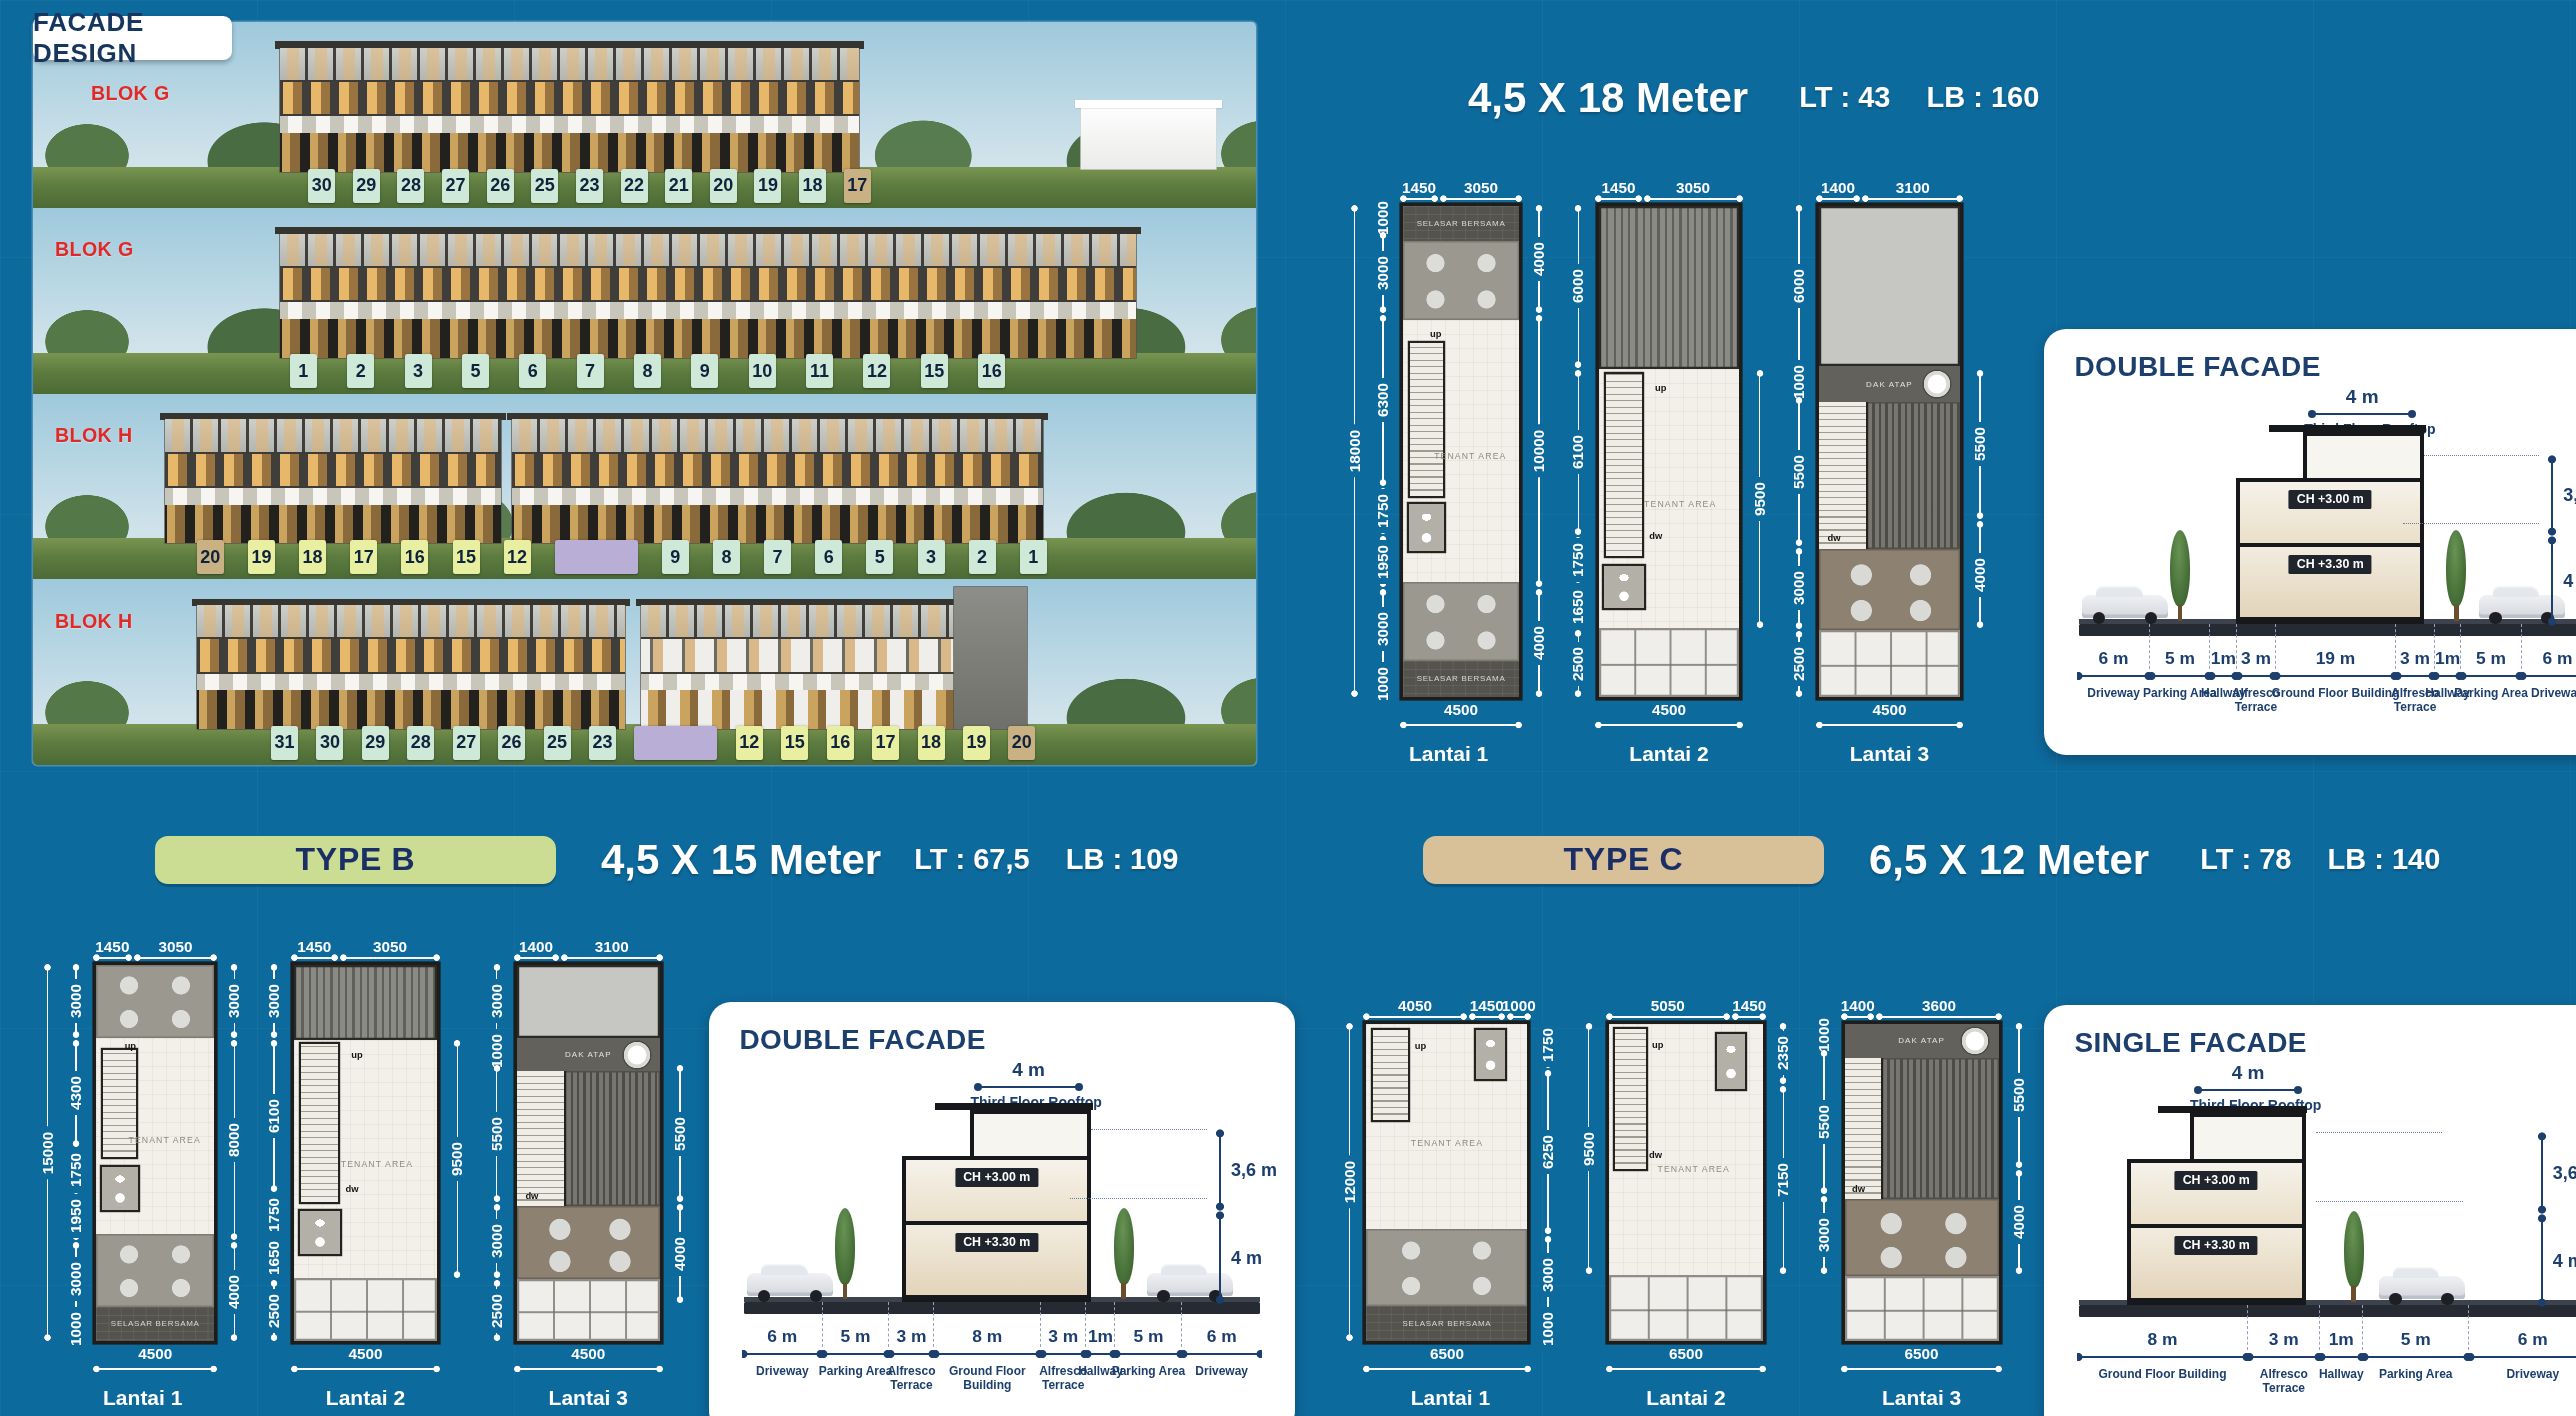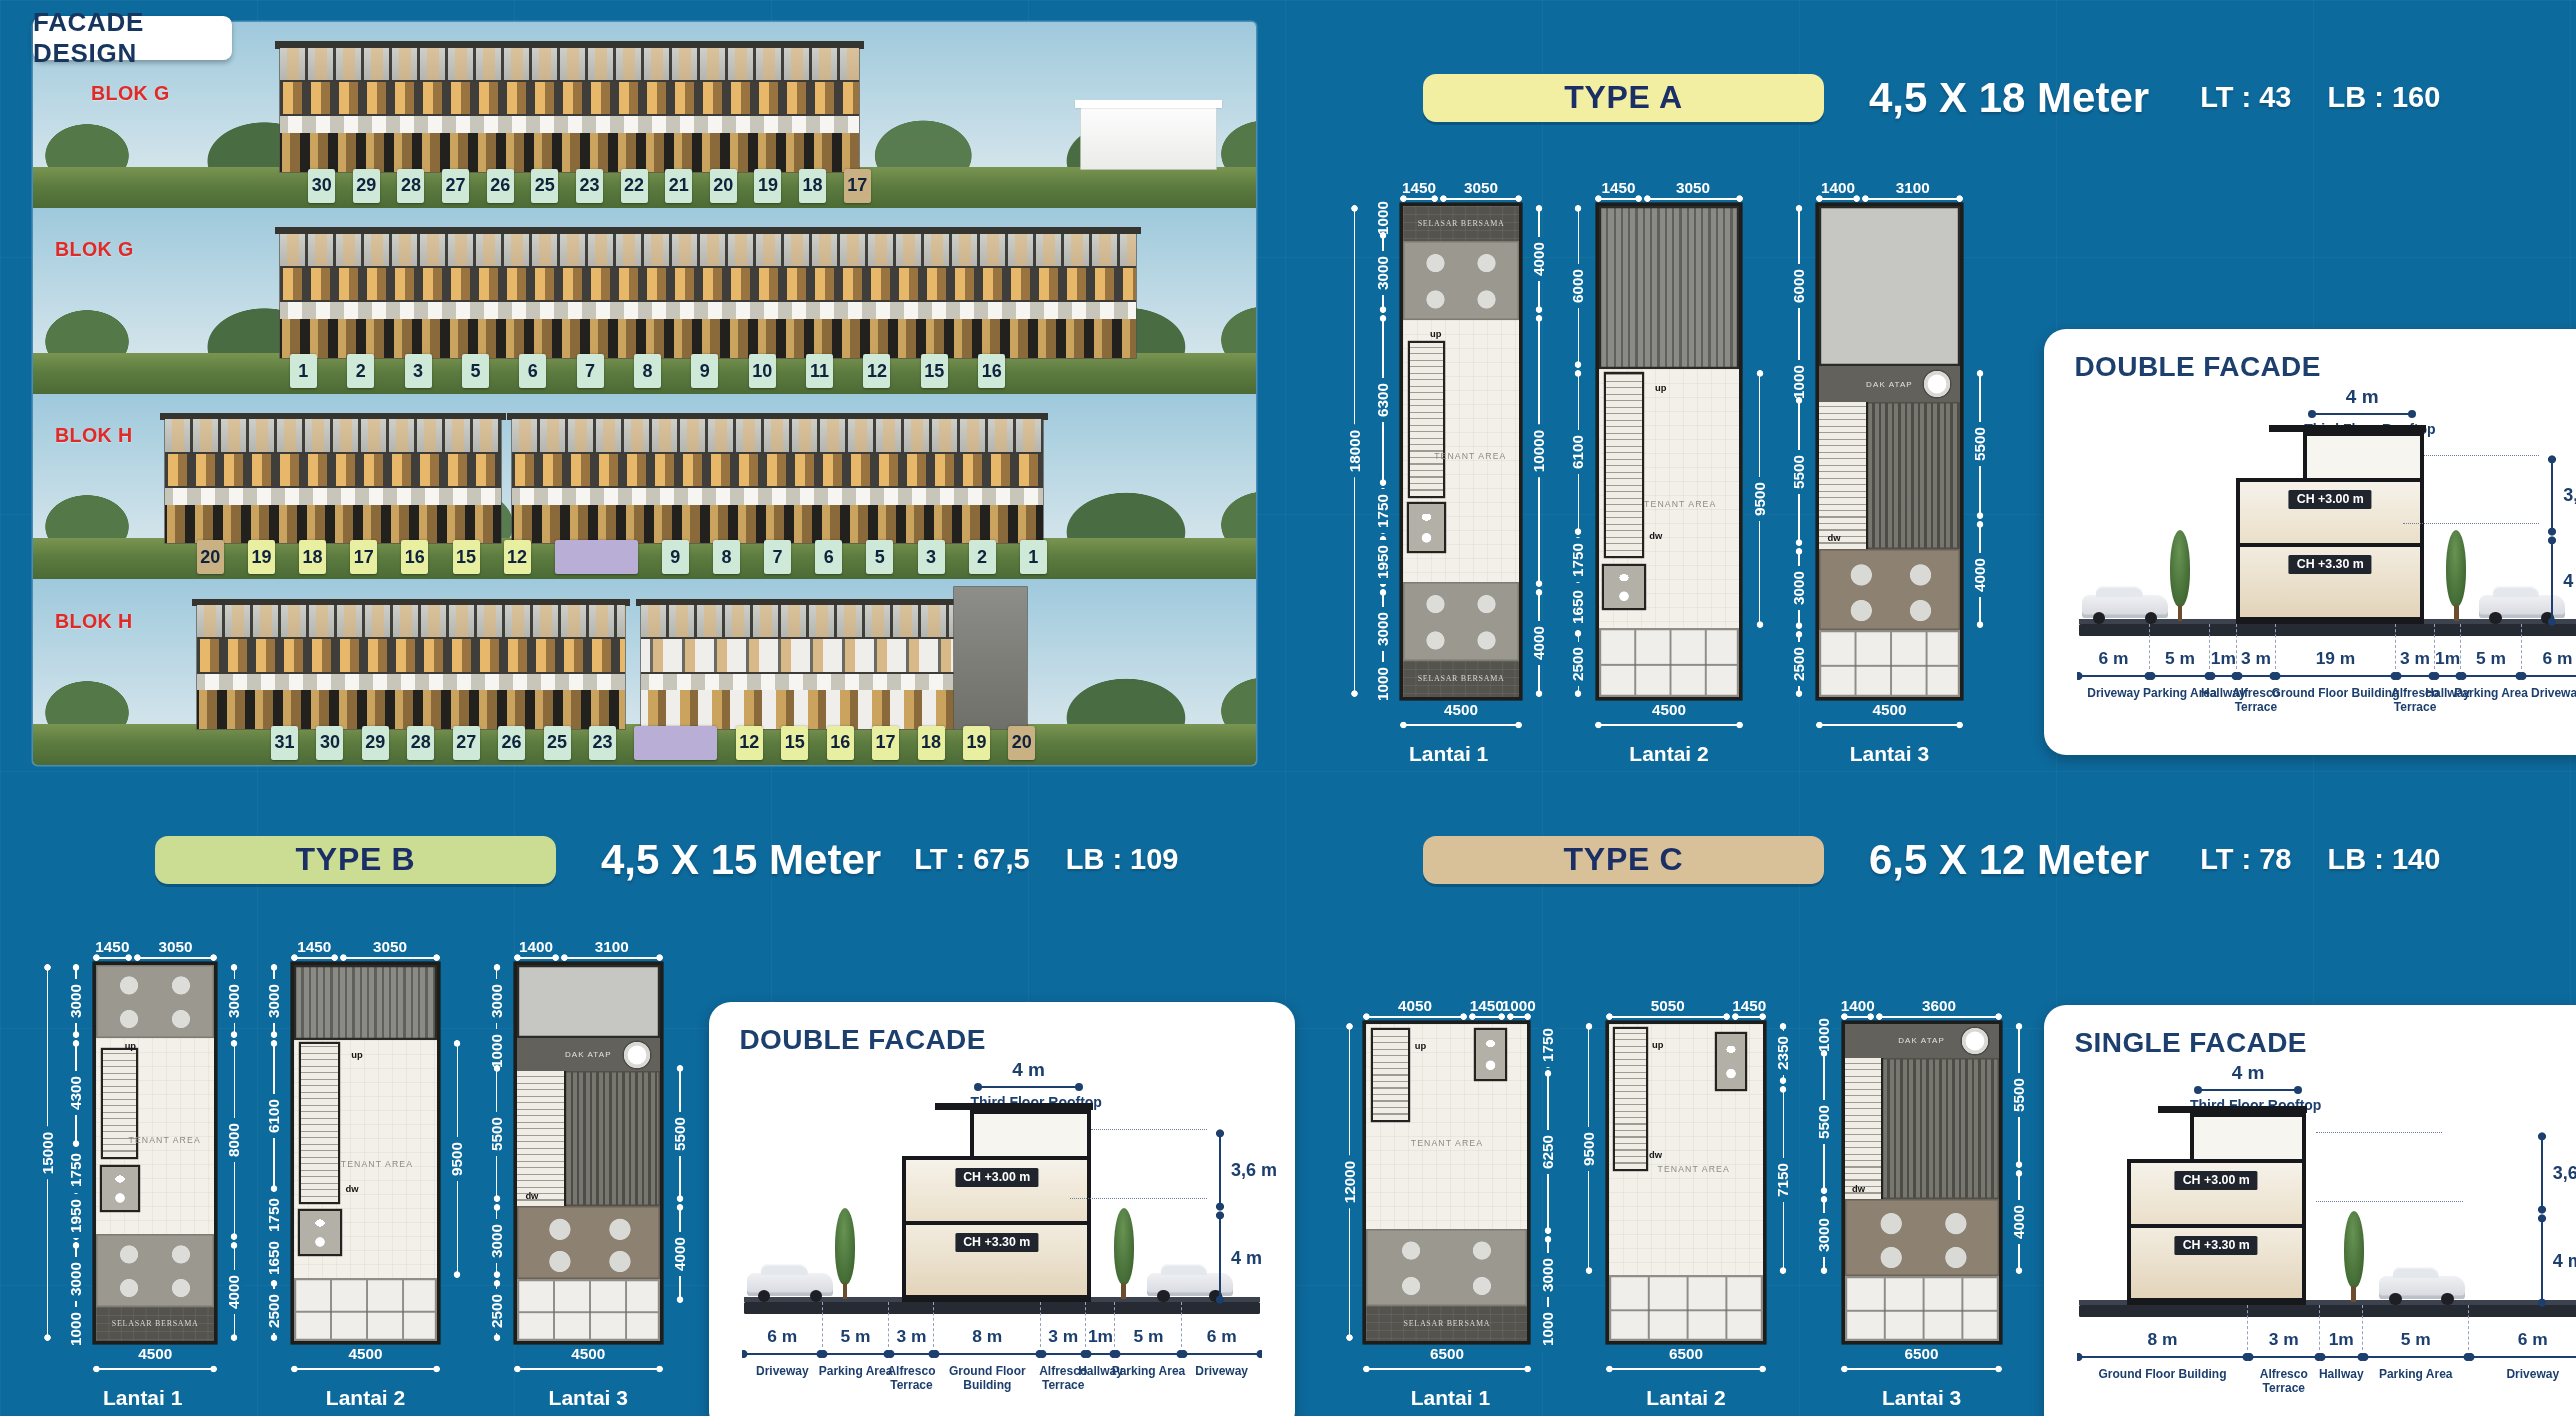--- a/index.html
+++ b/index.html
@@ -80,21 +80,21 @@
   .seg:not(.ghost){background-image:radial-gradient(circle 3.6px at 50% 4.4px,#fff 2.9px,transparent 3.6px),
     radial-gradient(circle 3.6px at 50% calc(100% - 4.4px),#fff 2.9px,transparent 3.6px);}
   .vtext{position:absolute;left:50%;top:50%;transform:translate(-50%,-50%) rotate(180deg);writing-mode:vertical-rl;
     background:#0d6a9d;padding:5.1px 0.7px;color:#fff;font-weight:700;font-size:15.3px;line-height:1;border-radius:2.2px;}
   .pbody{position:relative;flex:1;margin:1.5px 4.4px;background:#f2f0e9;box-shadow:0 0 0 3.6px #1d1d1b;
     display:flex;flex-direction:column;min-width:0;}
   .plan-name{height:33px;display:flex;align-items:flex-end;justify-content:center;color:#fff;font-weight:700;font-size:21px;}
   .z{position:relative;overflow:hidden;flex-grow:1;}
   .z.selasar{background:#55534e;display:flex;align-items:center;justify-content:center;
     background-image:linear-gradient(rgba(255,255,255,.07) 0.7px,transparent 0.7px),linear-gradient(90deg,rgba(255,255,255,.07) 0.7px,transparent 0.7px);background-size:12.4px 8px;}
-  .zlabel-sm{color:#d9d8d4;font-size:8px;letter-spacing:0.7px;white-space:nowrap;font-family:Liberation Serif, serif;}
+  .zlabel-sm{color:#d9d8d4;font-size:8px;letter-spacing:0.7px;white-space:nowrap;}
   .z.terrace{background:#9b988f;box-shadow:inset 0 0 0 1.5px #7e7b72;
     background-image:radial-gradient(circle 10.2px at 28% 50%,#dcdcd8 9.4px,transparent 10.2px),
       radial-gradient(circle 10.2px at 72% 50%,#dcdcd8 9.4px,transparent 10.2px);}
   .z.terrace.t4{background-image:radial-gradient(circle 9.4px at 28% 28%,#dcdcd8 8.7px,transparent 9.4px),
       radial-gradient(circle 9.4px at 72% 28%,#dcdcd8 8.7px,transparent 9.4px),
       radial-gradient(circle 9.4px at 28% 74%,#dcdcd8 8.7px,transparent 9.4px),
       radial-gradient(circle 9.4px at 72% 74%,#dcdcd8 8.7px,transparent 9.4px);}
   .z.tenant{background:#f2f0e9;
     background-image:linear-gradient(rgba(0,0,0,.045) 0.7px,transparent 0.7px),linear-gradient(90deg,rgba(0,0,0,.045) 0.7px,transparent 0.7px);background-size:14px 14px;}
   .zlabel{position:absolute;left:58%;top:52%;transform:translate(-50%,-50%);font-size:8.7px;letter-spacing:1.1px;color:#8d8a80;white-space:nowrap;}
@@ -297,21 +297,20 @@
           <div class="badge b-yellow">16</div>
           <div class="badge b-yellow">17</div>
           <div class="badge b-yellow">18</div>
           <div class="badge b-yellow">19</div>
           <div class="badge b-tan">20</div>
         </div>
     </div>
   </div>
 
   <div class="theader" style="left:1423px;top:70px;height:55px;">
-    <div class="pill p-a">TYPE A</div>
     <div class="psize">4,5 X 18 Meter</div>
     <div class="pltlb">
       <span>LT : 43</span>
       <span>LB : 160</span>
     </div>
   </div>
 
   <div class="plans" style="left:1342px;top:179px;width:654px;height:587px;gap:7.3px;">
 
     <div class="plan">

